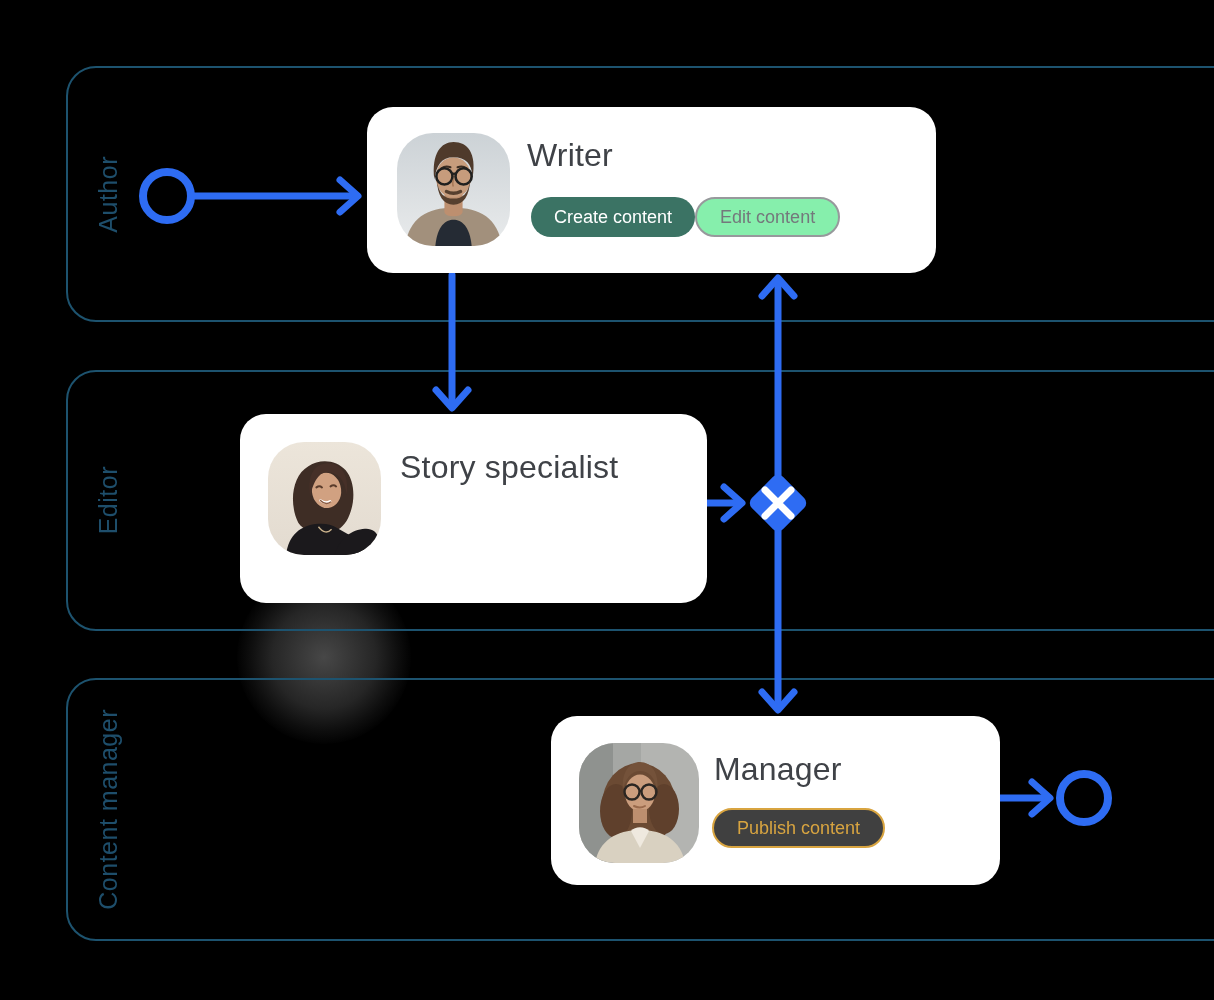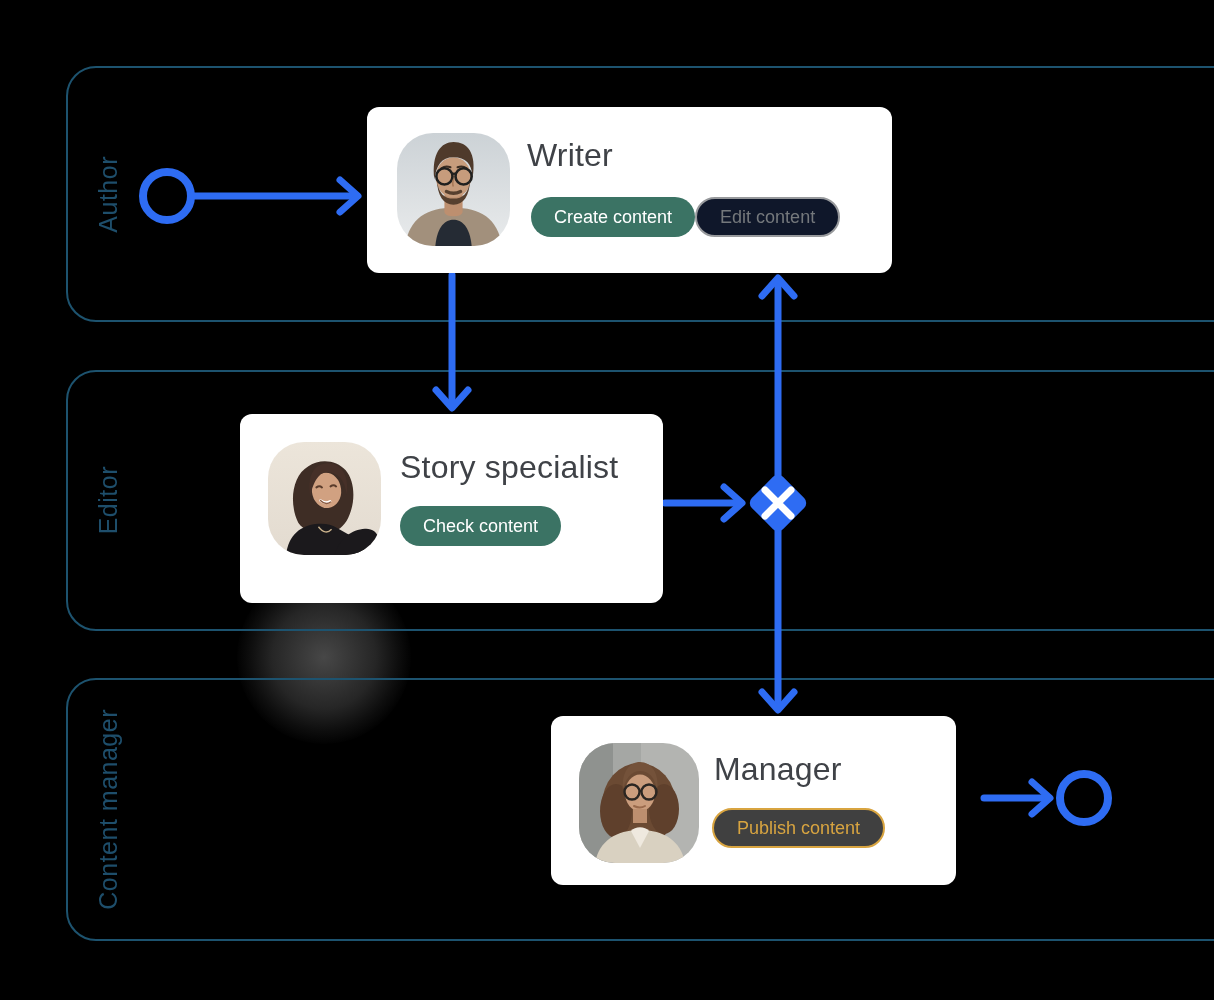--- a/index.html
+++ b/index.html
@@ -41,21 +41,21 @@
   
   svg.connectors{position:absolute;left:0;top:0;z-index:2;}
   .flow{stroke:var(--accent-blue,#2e6cf3);fill:none;stroke-width:7;
         stroke-linecap:round;stroke-linejoin:round;}
   .event-circle{stroke:var(--accent-blue,#2e6cf3);fill:none;stroke-width:8;}
   .gateway-shape{fill:var(--accent-blue,#2e6cf3);}
   .xmark{stroke:#ffffff;stroke-width:7;stroke-linecap:round;fill:none;}
 
   
   .card{
-    position:absolute;background:var(--card-bg,#fff);border-radius:12px;z-index:3;
+    position:absolute;background:var(--card-bg,#fff);border-radius:26px;z-index:3;padding-left:44px;
   }
   .card-writer{left:367px;top:107px;width:525px;height:166px;}
   .card-story{left:240px;top:414px;width:423px;height:189px;}
   .card-manager{left:551px;top:716px;width:405px;height:169px;}
 
   .avatar{position:absolute;overflow:hidden;border-radius:36px;}
   .avatar svg{display:block;width:100%;height:100%;}
   .avatar-writer{left:30px;top:26px;width:113px;height:113px;}
   .avatar-story{left:28px;top:28px;width:113px;height:113px;}
   .avatar-manager{left:28px;top:27px;width:120px;height:120px;}
@@ -76,21 +76,21 @@
   .pill{
     height:40px;border-radius:21px;font-size:18px;line-height:38px;
     padding:0 23px;font-family:inherit;cursor:pointer;white-space:nowrap;
     display:inline-block;box-sizing:border-box;background:none;border:none;
   }
   .pill-green{
     background:var(--green-fill,#3b7364);color:var(--button-text-light,#fff);
     border:none;
   }
   .pill-gray{
-    background:#0f172a;color:var(--outline-gray-text,#74787c);
+    background:#86efac;color:var(--outline-gray-text,#74787c);
     border:2px solid var(--outline-gray-border,#97999c);line-height:36px;
   }
   .pill-gold{
     background:#404040;color:var(--gold,#d8a440);
     border:2px solid var(--gold,#d8a440);line-height:36px;
   }
 </style>
 </head>
 <body>
 
@@ -205,23 +205,20 @@
         <path d="M42 54 C38 30 48 21 60 21 C72 21 81 33 78 52 C76 38 70 30 58 30 C50 30 44 42 42 54 Z" fill="#463028"></path>
         <path d="M48 45 q3 -2.2 5.5 0 M62 44 q3 -2.2 5.5 0" stroke="#5a3c2c" stroke-width="2" fill="none" stroke-linecap="round"></path>
         <path d="M52 58 q5 3.5 9.5 .8" stroke="#ffffff" stroke-width="2.6" fill="none" stroke-linecap="round"></path>
         <path d="M52 58 q5 5 10 1.5" stroke="#8a5b42" stroke-width="1.4" fill="none" stroke-linecap="round"></path>
         <path d="M18 112 C20 92 33 82 50 81 C58 80.5 63 82 68 85 L82 93 C90 97 95 103 97 112 Z" fill="#1b191c"></path>
         <path d="M66 112 C71 95 83 87 96 86 C103 85.5 108 89 110 96 L112 104 L112 112 Z" fill="#1b191c"></path>
         <path d="M50 84 q7 9 13 2.5" stroke="#c8b08a" stroke-width="1.4" fill="none"></path>
       </svg>
     </div>
     <div class="card-title title-story">Story specialist</div>
-    <div class="btn-row btnrow-story">
-      <button class="pill pill-green">Check content</button>
-    </div>
   </div>
 
   <div class="card card-manager">
     <div class="avatar avatar-manager">
       <svg viewBox="0 0 120 120">
         <rect width="120" height="120" fill="#b3b4b1"></rect>
         <rect x="0" width="34" height="120" fill="#8f928f"></rect>
         <rect x="34" width="28" height="120" fill="#a5a7a4"></rect>
         <ellipse cx="60" cy="62" rx="37" ry="42" fill="#6b4a33"></ellipse>
         <ellipse cx="37" cy="68" rx="16" ry="27" fill="#5f402c"></ellipse>

